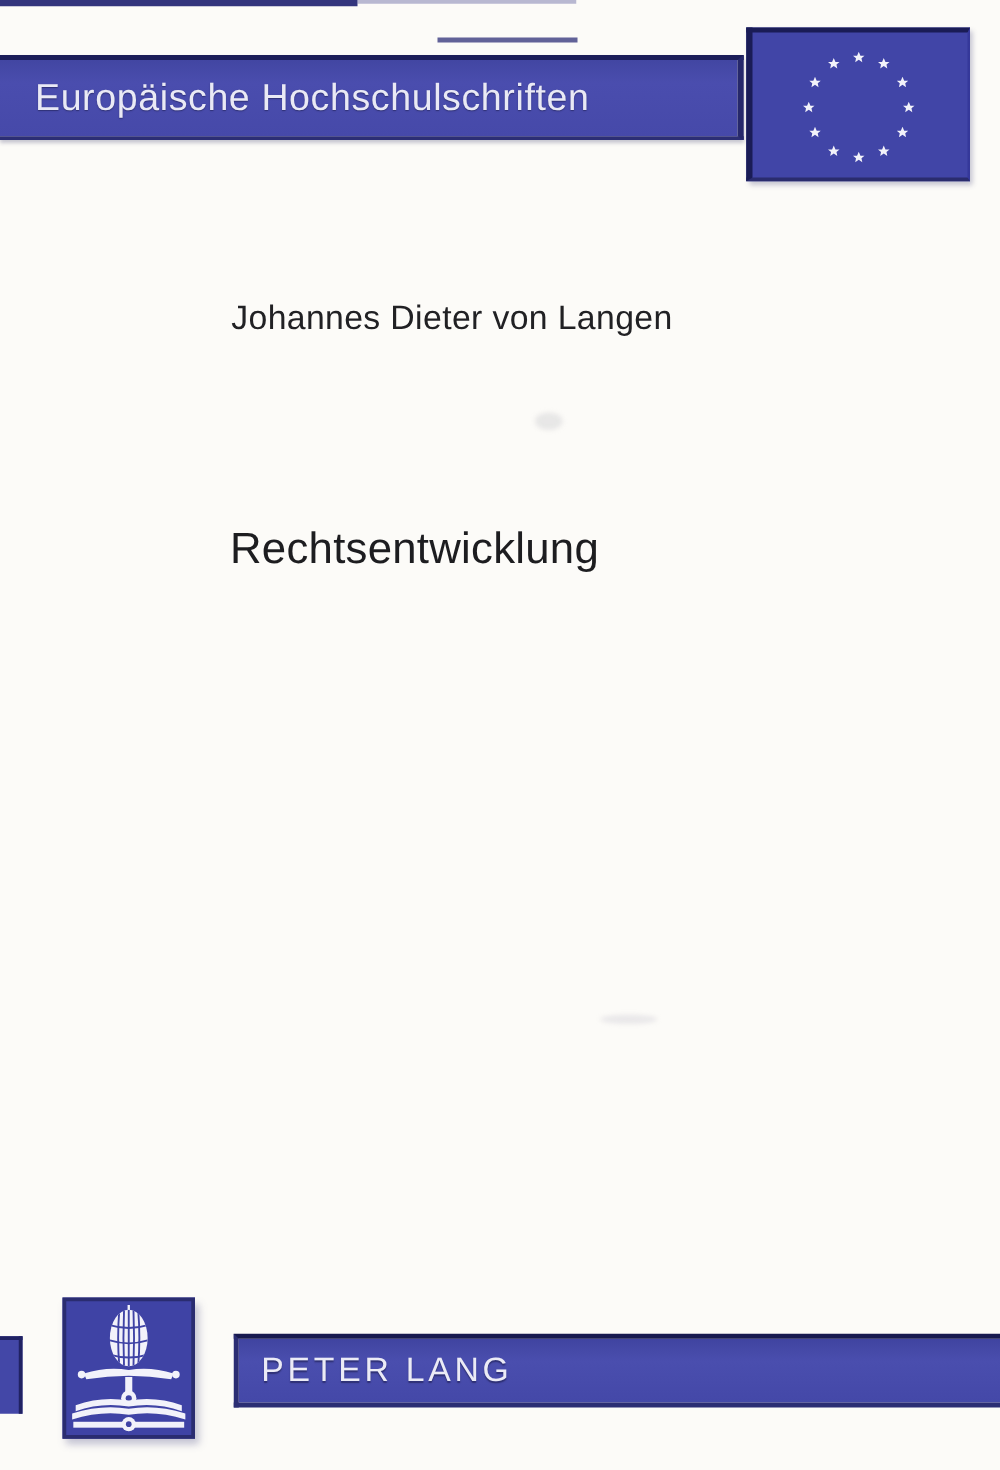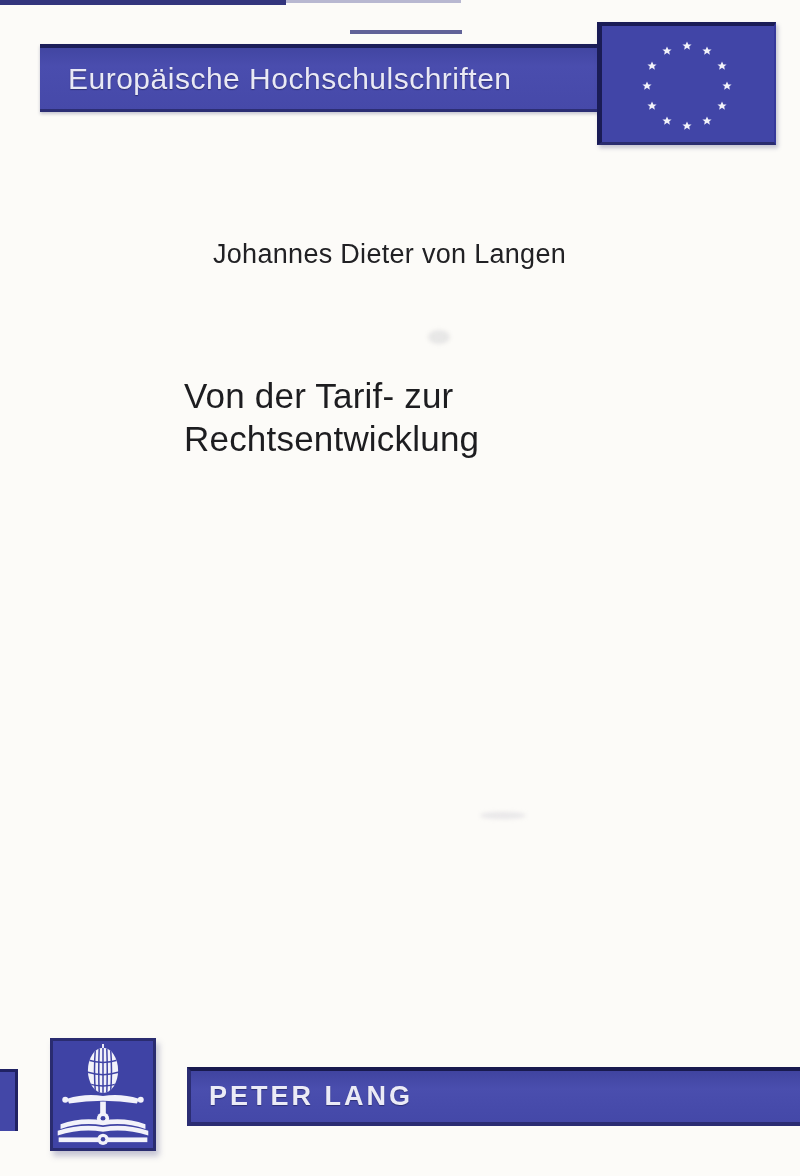--- a/index.html
+++ b/index.html
@@ -29,21 +29,20 @@
   .series-banner {
     position: absolute; left: 0; top: 44px;
     width: 562px; height: 61px;
     background: linear-gradient(180deg, #4246a2 0%, #4a4dae 30%, #4649a9 100%);
     border-top: 4px solid #1c1e59;
     border-right: 5px solid #26286b;
     border-bottom: 3px solid #2c2e74;
     display: flex; align-items: center;
     padding-left: 28px; box-sizing: content-box;
     box-shadow: 0 2px 3px rgba(40,40,90,0.25);
-    margin-left: 40px;
   }
   .series-banner span {
     color: #e9e9f5; font-size: 30px; letter-spacing: 0.5px;
     text-shadow: 0 1px 1px rgba(20,20,60,0.5);
     white-space: nowrap;
   }
 
   
   .eu-flag {
     position: absolute; left: 597px; top: 22px;
@@ -56,21 +55,20 @@
     box-sizing: border-box;
     box-shadow: 2px 3px 4px rgba(70,70,120,0.3);
   }
   .eu-flag svg { width: 100%; height: 100%; display: block; }
 
   
   .author {
     position: absolute; left: 185px; top: 239px;
     font-size: 27px; color: #212124; letter-spacing: 0.3px;
     white-space: nowrap;
-    margin-left: 28px;
   }
   .title {
     position: absolute; left: 184px; top: 374px;
     font-size: 35px; line-height: 43px; color: #1d1d20;
     letter-spacing: 0.2px;
   }
   .subtitle {
     position: absolute; left: 185px; top: 492px;
     font-size: 27px; line-height: 39px; color: #222225;
     letter-spacing: 0.4px;
@@ -101,21 +99,20 @@
     border-top: 4px solid #181a4f;
     border-bottom: 4px solid #2b2d73;
     border-left: 4px solid #2b2d73;
     display: flex; align-items: center;
     padding-left: 18px; box-sizing: content-box;
   }
   .publisher-banner span {
     color: #ebebf6; font-size: 27px; letter-spacing: 3px;
     text-shadow: 0 1px 1px rgba(20,20,60,0.5);
     white-space: nowrap;
-    font-weight: bold;
   }
 </style>
 </head>
 <body>
 
 <div class="cover">
 
   <div class="artifact artifact-a"></div>
   <div class="artifact artifact-b"></div>
   <div class="artifact artifact-c"></div>
@@ -142,21 +139,21 @@
       <use href="#star" x="50" y="80"></use>
       <use href="#star" x="45" y="60"></use>
       <use href="#star" x="50" y="40"></use>
       <use href="#star" x="65" y="25"></use>
     </svg>
   </div>
 
   <div class="author">Johannes Dieter von Langen</div>
 
   <div class="title">
-    <span>Von der Tarif- zur</span><br>
+    <br>
     <span>Rechtsentwicklung</span>
   </div>
 
 
   <div class="left-strip"></div>
 
   <div class="publisher-logo">
     <svg viewBox="0 0 106 113" aria-hidden="true">
       <defs>
         <clipPath id="flameClip">

